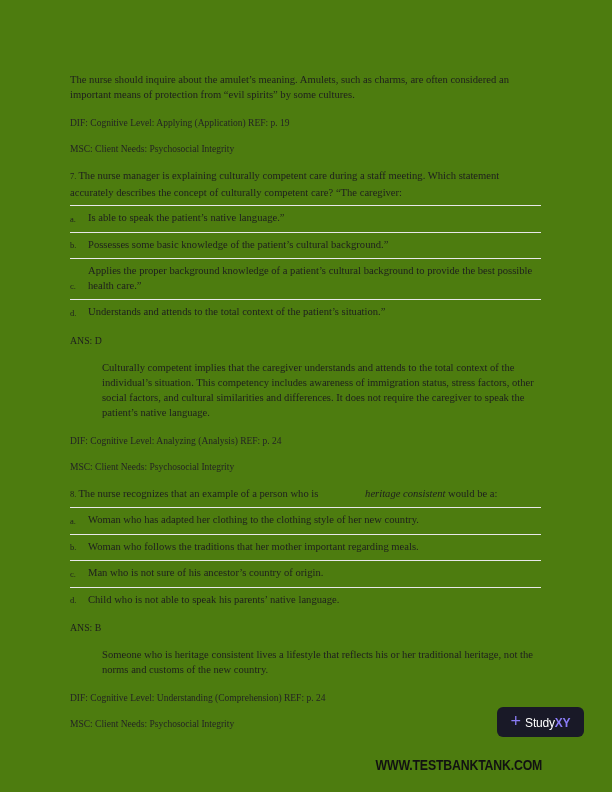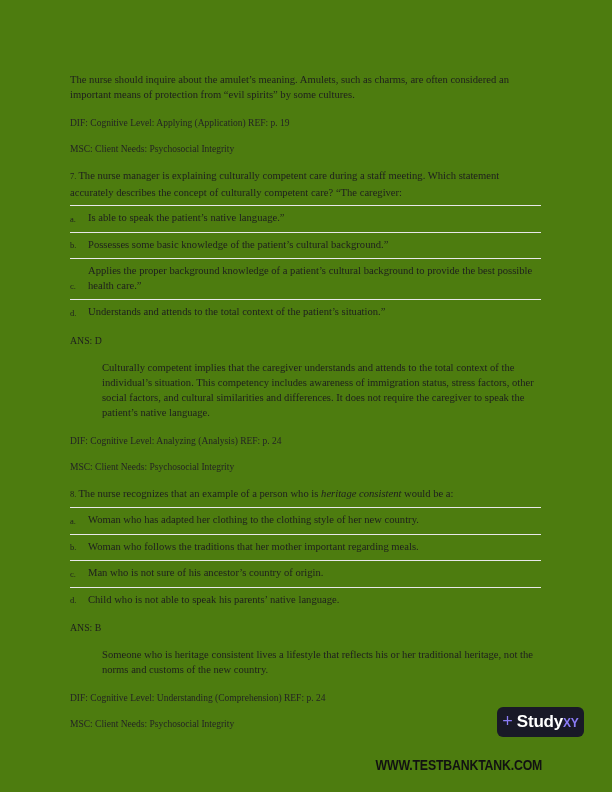--- a/index.html
+++ b/index.html
@@ -73,21 +73,21 @@
   }
   .ans {
     font-size: 9.8px;
     line-height: 12px;
     margin-top: 9px;
   }
   .expl {
     margin-top: 13px;
     margin-left: 32px;
   }
-  .stem-italic { font-style: italic; }
+  .stem-italic { font-style: italic; margin-left: 44px; }
   .logo-badge {
     position: absolute;
     left: 497px;
     top: 707px;
     width: 87px;
     height: 30px;
     background: var(--logo-bg);
     border-radius: 6px;
     display: flex;
     align-items: center;
@@ -97,22 +97,22 @@
   }
   .logo-plus {
     color: var(--accent);
     font-size: 18px;
     font-weight: 300;
     line-height: 1;
     margin-top: -2px;
   }
   .logo-study {
     color: var(--logo-study);
-    font-size: 17px;
-    font-weight: 700;
+    font-size: 12px;
+    font-weight: 400;
     letter-spacing: -0.2px;
   }
   .logo-xy {
     color: var(--accent);
     font-size: 12px;
     font-weight: 700;
     letter-spacing: -0.2px;
   }
   .website {
     position: absolute;

